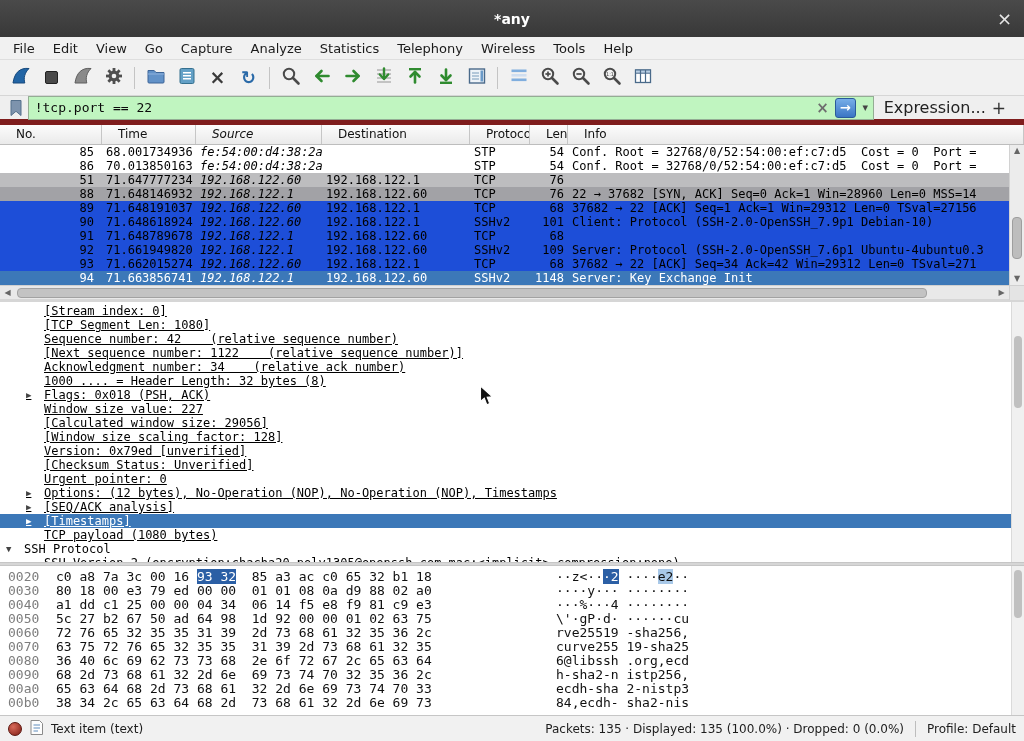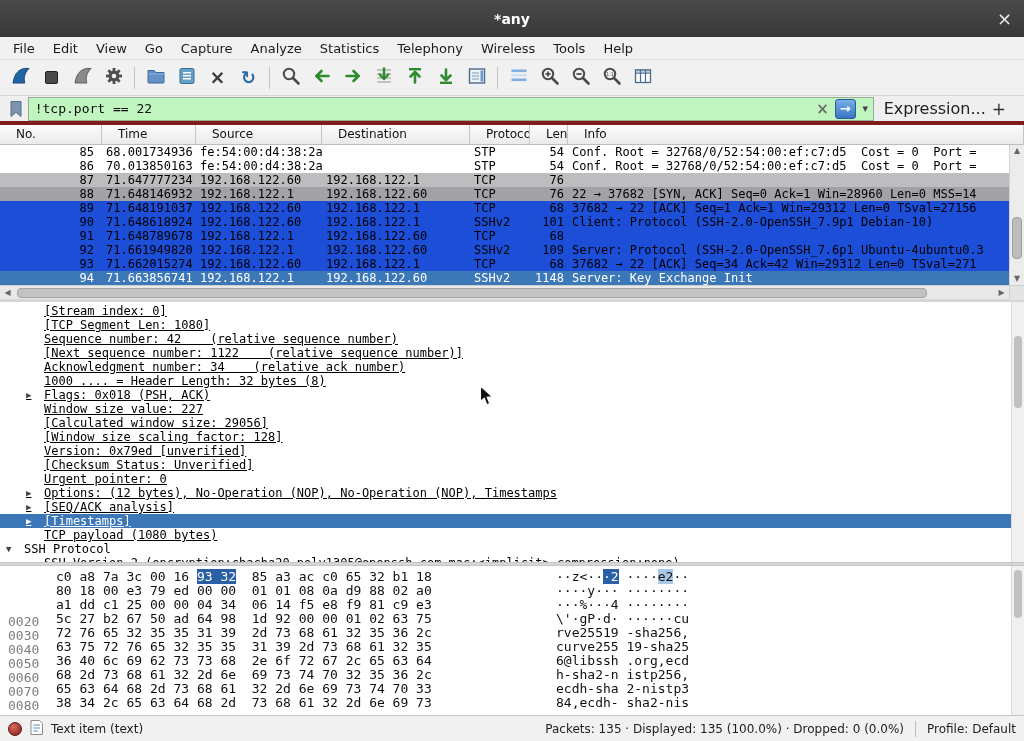--- a/index.html
+++ b/index.html
@@ -17,35 +17,35 @@
 
   
   .toolbar { height:36px; background:#f1f1f1; display:flex; align-items:center; padding:0 5px; border-bottom:1px solid #d6d6d6; }
   .tbtn { width:31px; height:29px; display:flex; align-items:center; justify-content:center; border-radius:3px; }
   .tsep { width:1px; height:22px; background:#c4c4c4; margin:0 5px; }
   .glyph-x { font-size:19px; font-weight:bold; color:#3a3a3a; line-height:19px; }
   .glyph-reload { font-size:18px; font-weight:bold; color:#2a6aa8; line-height:18px; }
   .stop-sq { width:13px; height:13px; background:#4a4a4a; border:1px solid #222; border-radius:2px; }
 
   
-  .filterbar { height:29px; background:#efefef; display:flex; align-items:center; padding:0 6px; border-bottom:4px solid #7f1d1d; }
+  .filterbar { height:29px; background:#efefef; display:flex; align-items:center; padding:0 6px; border-bottom:6px solid #7f1d1d; }
   .bookmark-btn { width:20px; height:24px; display:flex; align-items:center; justify-content:center; }
   .filter-field { width:858px; height:24px; background:#c0f5c0; border:1px solid #94ad94; display:flex; align-items:center; margin-left:2px; }
   .filter-text { flex:1; padding-left:6px; font-family:"DejaVu Sans Mono", monospace; font-size:13px; color:#0a0a0a; white-space:pre; overflow:hidden; }
   .filter-clear { width:20px; text-align:center; color:#6e6e6e; font-size:15px; font-weight:bold; }
   .filter-apply { width:21px; height:20px; margin:0 2px; background:linear-gradient(#77aee8,#3a76c4); border:1px solid #2a5a9a; border-radius:3px; color:#fff; font-weight:bold; font-size:13px; display:flex; align-items:center; justify-content:center; }
   .filter-caret { width:15px; text-align:center; color:#444; font-size:11px; }
   .expression-btn { margin-left:10px; color:#222; font-size:16px; }
   .filter-add { margin-left:auto; margin-right:6px; font-size:17px; color:#333; padding:0 6px; }
 
   
   .packet-list { height:160px; position:relative; background:#ffffff; }
   .list-header { height:20px; display:flex; background:linear-gradient(#fcfcfc,#eaeaea); border-bottom:1px solid #bdbdbd; }
   .hcell { border-right:1px solid #c6c6c6; padding:0 16px; font-size:12px; line-height:19px; white-space:nowrap; overflow:hidden; color:#111; }
-  .c-no { width:102px; } .c-time { width:94px; } .c-source { width:126px; } .c-dest { width:148px; }
+  .c-no { width:102px; } .c-time { width:94px; } .c-source { width:126px;font-style:italic; } .c-dest { width:148px; }
   .c-protocol { width:60px; } .c-length { width:38px; } .c-info { flex:1; }
   .list-body { position:absolute; left:0; right:15px; top:20px; height:140px; overflow:hidden; }
   .prow { display:flex; height:14px; line-height:14px; font-family:"DejaVu Sans Mono", monospace; font-size:12px; overflow:hidden; }
   .pcell { white-space:pre; overflow:hidden; padding:0 4px; }
   .pcell.c-no { text-align:right; padding-right:8px; }
   .pcell.c-length { text-align:right; padding-right:4px; }
   .style-stp { background:#ffffff; color:#000; }
   .style-syn { background:#bdbdbf; color:#000; }
   .style-synack { background:#a2a2a6; color:#000; }
   .style-tcp { background:#1d4ed8; color:#000; }
@@ -74,21 +74,21 @@
   .darrow { width:18px; font-size:9px; color:#444; flex:0 0 18px; }
   .dsel { background:#3c78b8; color:#fff; }
   .dsel .darrow { color:#fff; }
   .vscroll2 { position:absolute; right:0; top:0; bottom:0; width:13px; background:#f0f0f0; border-left:1px solid #dadada; }
   .vthumb2 { position:absolute; left:2px; right:2px; top:34px; height:72px; background:#c0c0c0; border-radius:4px; }
 
   
   .hex-pane { height:149px; background:#ffffff; position:relative; overflow:hidden; }
   .hex-lines { padding-top:4px; }
   .hrow { position:relative; height:14px; line-height:14px; font-family:"DejaVu Sans Mono", monospace; font-size:13px; white-space:pre; }
-  .hoff { position:absolute; left:8px; color:#7d7d7d;margin-top:45px; }
+  .hoff { position:absolute; left:8px; color:#7d7d7d; }
   .hbytes { position:absolute; left:56px; color:#101010; }
   .hascii { position:absolute; left:556px; color:#101010; }
   .hl { background:#2b5fa5; color:#ffffff; }
   .hl2 { background:#a8c8e8; color:#101010; }
   .vscroll3 { position:absolute; right:0; top:0; bottom:0; width:13px; background:#f0f0f0; border-left:1px solid #dadada; }
   .vthumb3 { position:absolute; left:2px; right:2px; top:4px; height:48px; background:#c0c0c0; border-radius:4px; }
 
   
   .statusbar { height:26px; background:#f1f1f1; border-top:1px solid #c6c6c6; display:flex; align-items:center; padding:0 8px; gap:7px; font-size:12px; color:#1d1d1d; }
   .expert-dot { width:14px; height:14px; border-radius:50%; background:radial-gradient(circle at 35% 32%, #d96a5a, #7e1d14); border:1px solid #5c150e; }
@@ -311,21 +311,21 @@
         <div class="prow style-stp">
           <span class="pcell c-no">86</span>
           <span class="pcell c-time">70.013850163</span>
           <span class="pcell c-source">fe:54:00:d4:38:2a</span>
           <span class="pcell c-dest"></span>
           <span class="pcell c-protocol">STP</span>
           <span class="pcell c-length">54</span>
           <span class="pcell c-info">Conf. Root = 32768/0/52:54:00:ef:c7:d5  Cost = 0  Port =</span>
         </div>
         <div class="prow style-syn">
-          <span class="pcell c-no">87</span>
+          <span class="pcell c-no">51</span>
           <span class="pcell c-time">71.647777234</span>
           <span class="pcell c-source">192.168.122.60</span>
           <span class="pcell c-dest">192.168.122.1</span>
           <span class="pcell c-protocol">TCP</span>
           <span class="pcell c-length">76</span>
         </div>
         <div class="prow style-synack">
           <span class="pcell c-no">88</span>
           <span class="pcell c-time">71.648146932</span>
           <span class="pcell c-source">192.168.122.1</span>

